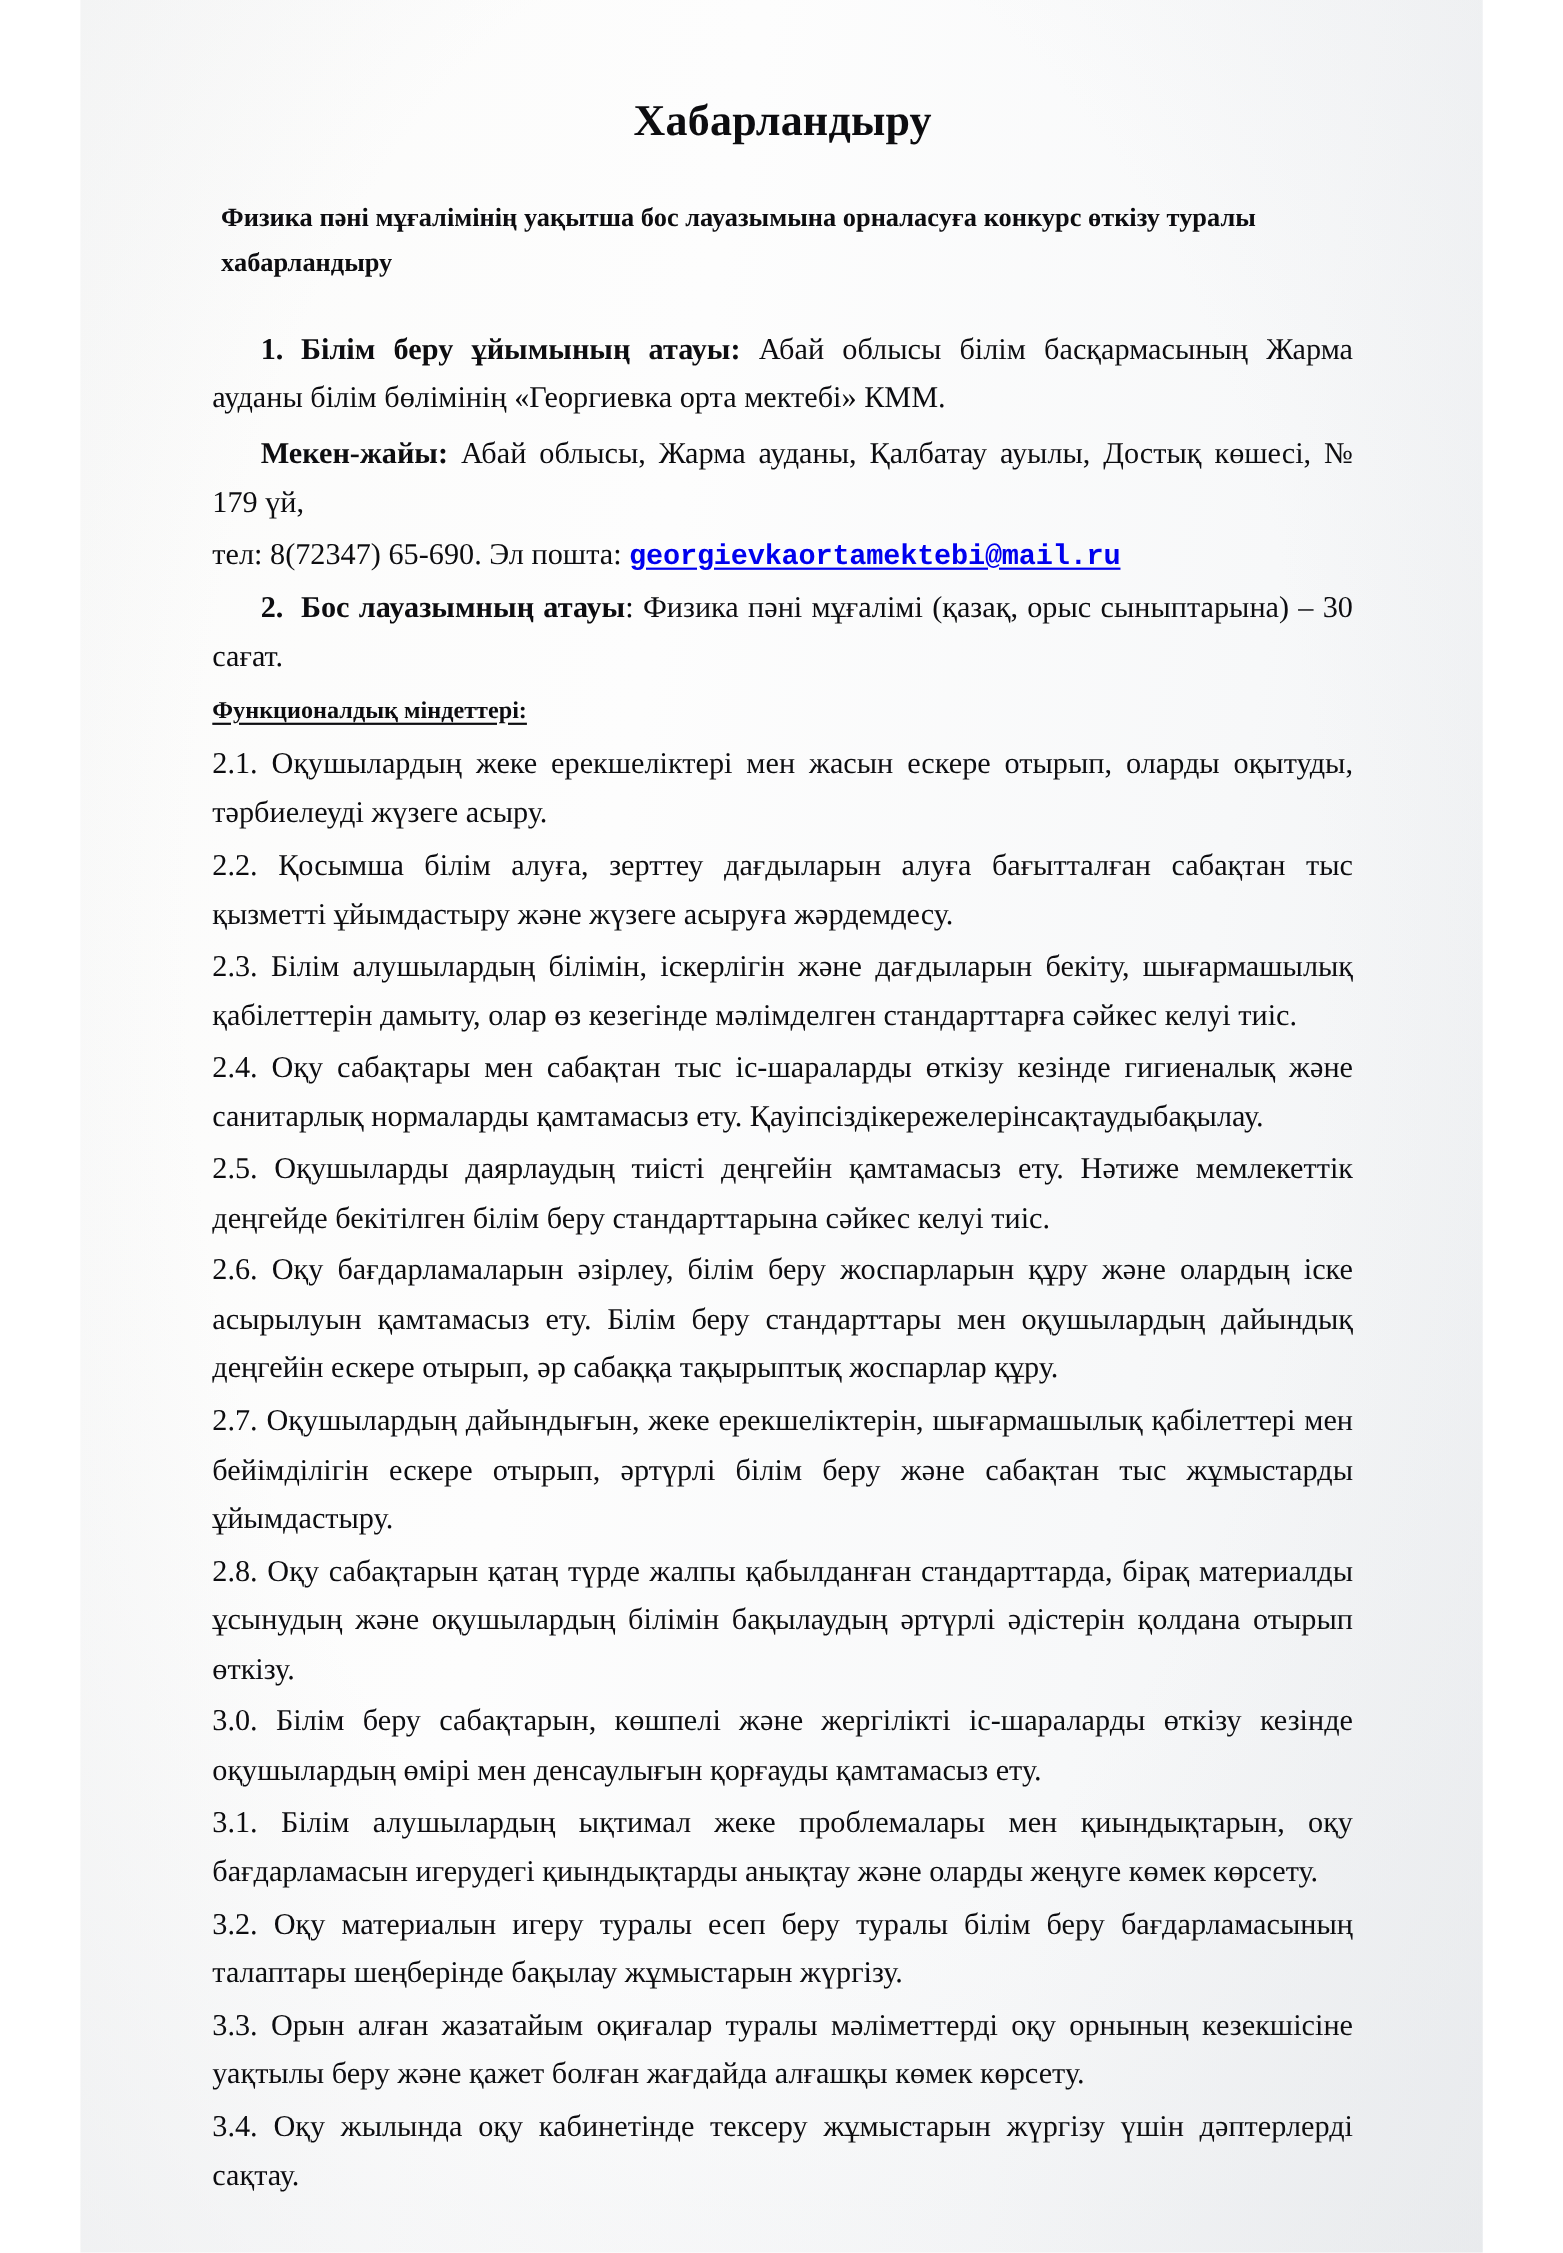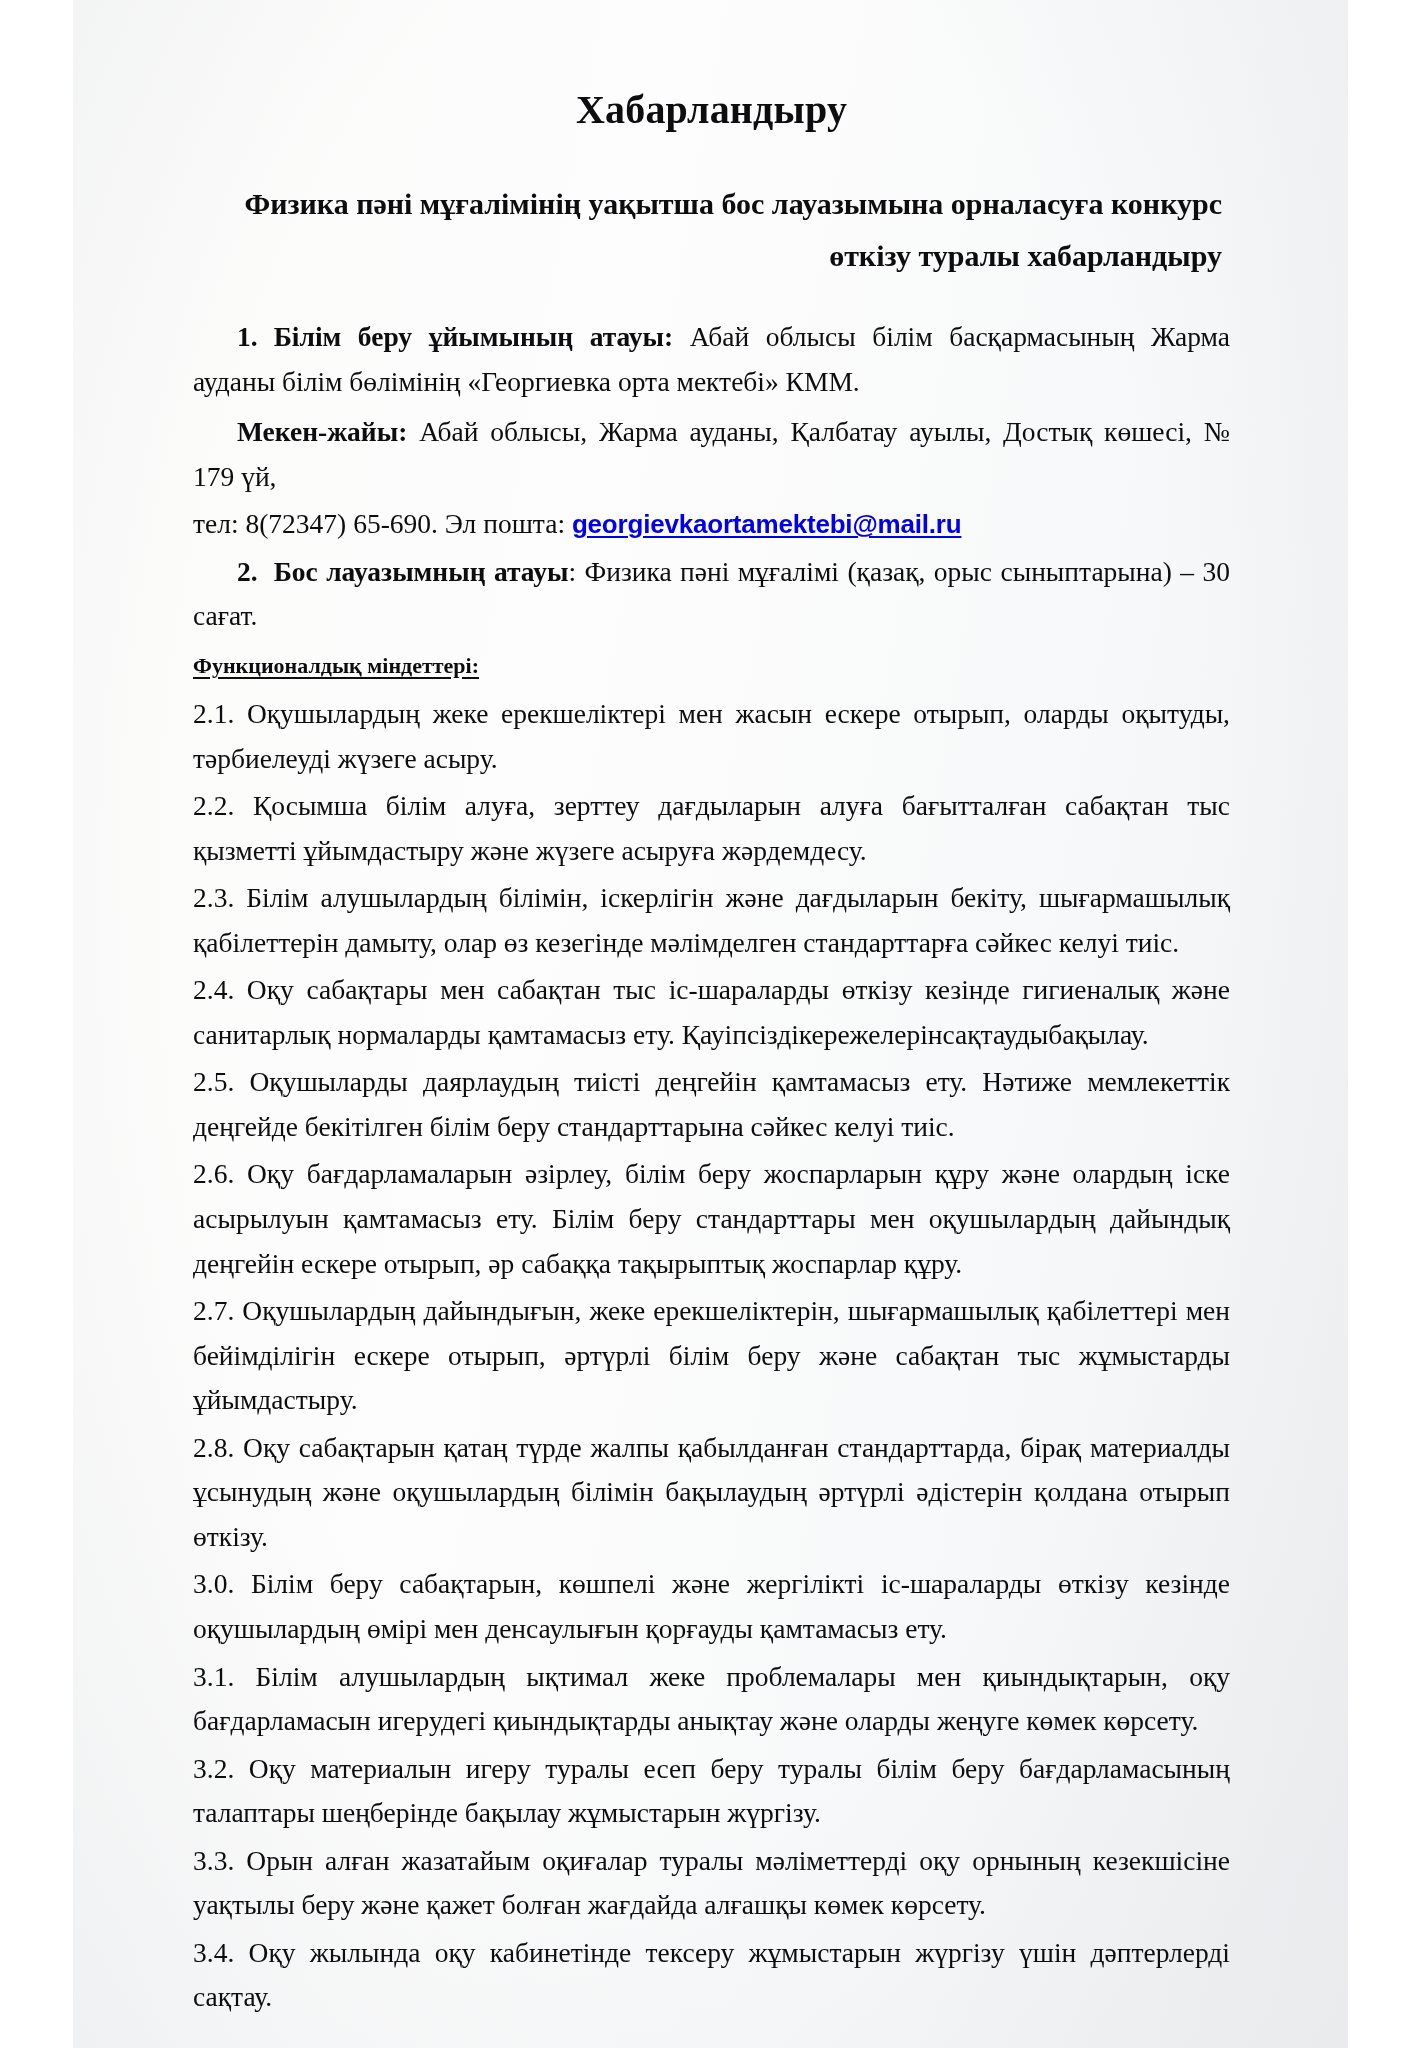--- a/index.html
+++ b/index.html
@@ -37,23 +37,23 @@
 
   .doc-title {
     text-align: center;
     font-weight: bold;
     font-size: 40px;
     letter-spacing: 0.2px;
     margin: 0 0 44px 0;
     line-height: 1.2;
   }
   .doc-subtitle {
-    text-align: right;
+    text-align: left;
     font-weight: bold;
-    font-size: 30px;
+    font-size: 24px;
     line-height: 1.72;
     margin: 0 0 34px 0;
     padding: 0 8px;
   }
 
   .para {
     font-size: 27.5px;
     line-height: 1.62;
     text-align: justify;
     text-justify: inter-word;
@@ -73,21 +73,21 @@
     font-weight: bold;
     text-decoration: underline;
     text-underline-offset: 4px;
     margin: 6px 0 6px 0;
     display: inline-block;
     line-height: 1.5;
   }
   .section-head-wrap { margin: 4px 0 4px 0; }
 
   .email {
-    font-family: Liberation Sans, sans-serif;
+    font-family: Liberation Mono, monospace;
     font-weight: bold;
     font-size: 26px;
     text-decoration: underline;
     text-underline-offset: 3px;
     letter-spacing: -0.2px;
   }
   .num { white-space: nowrap; }
   .sp { display: inline-block; width: 16px; }
 </style>
 </head>

